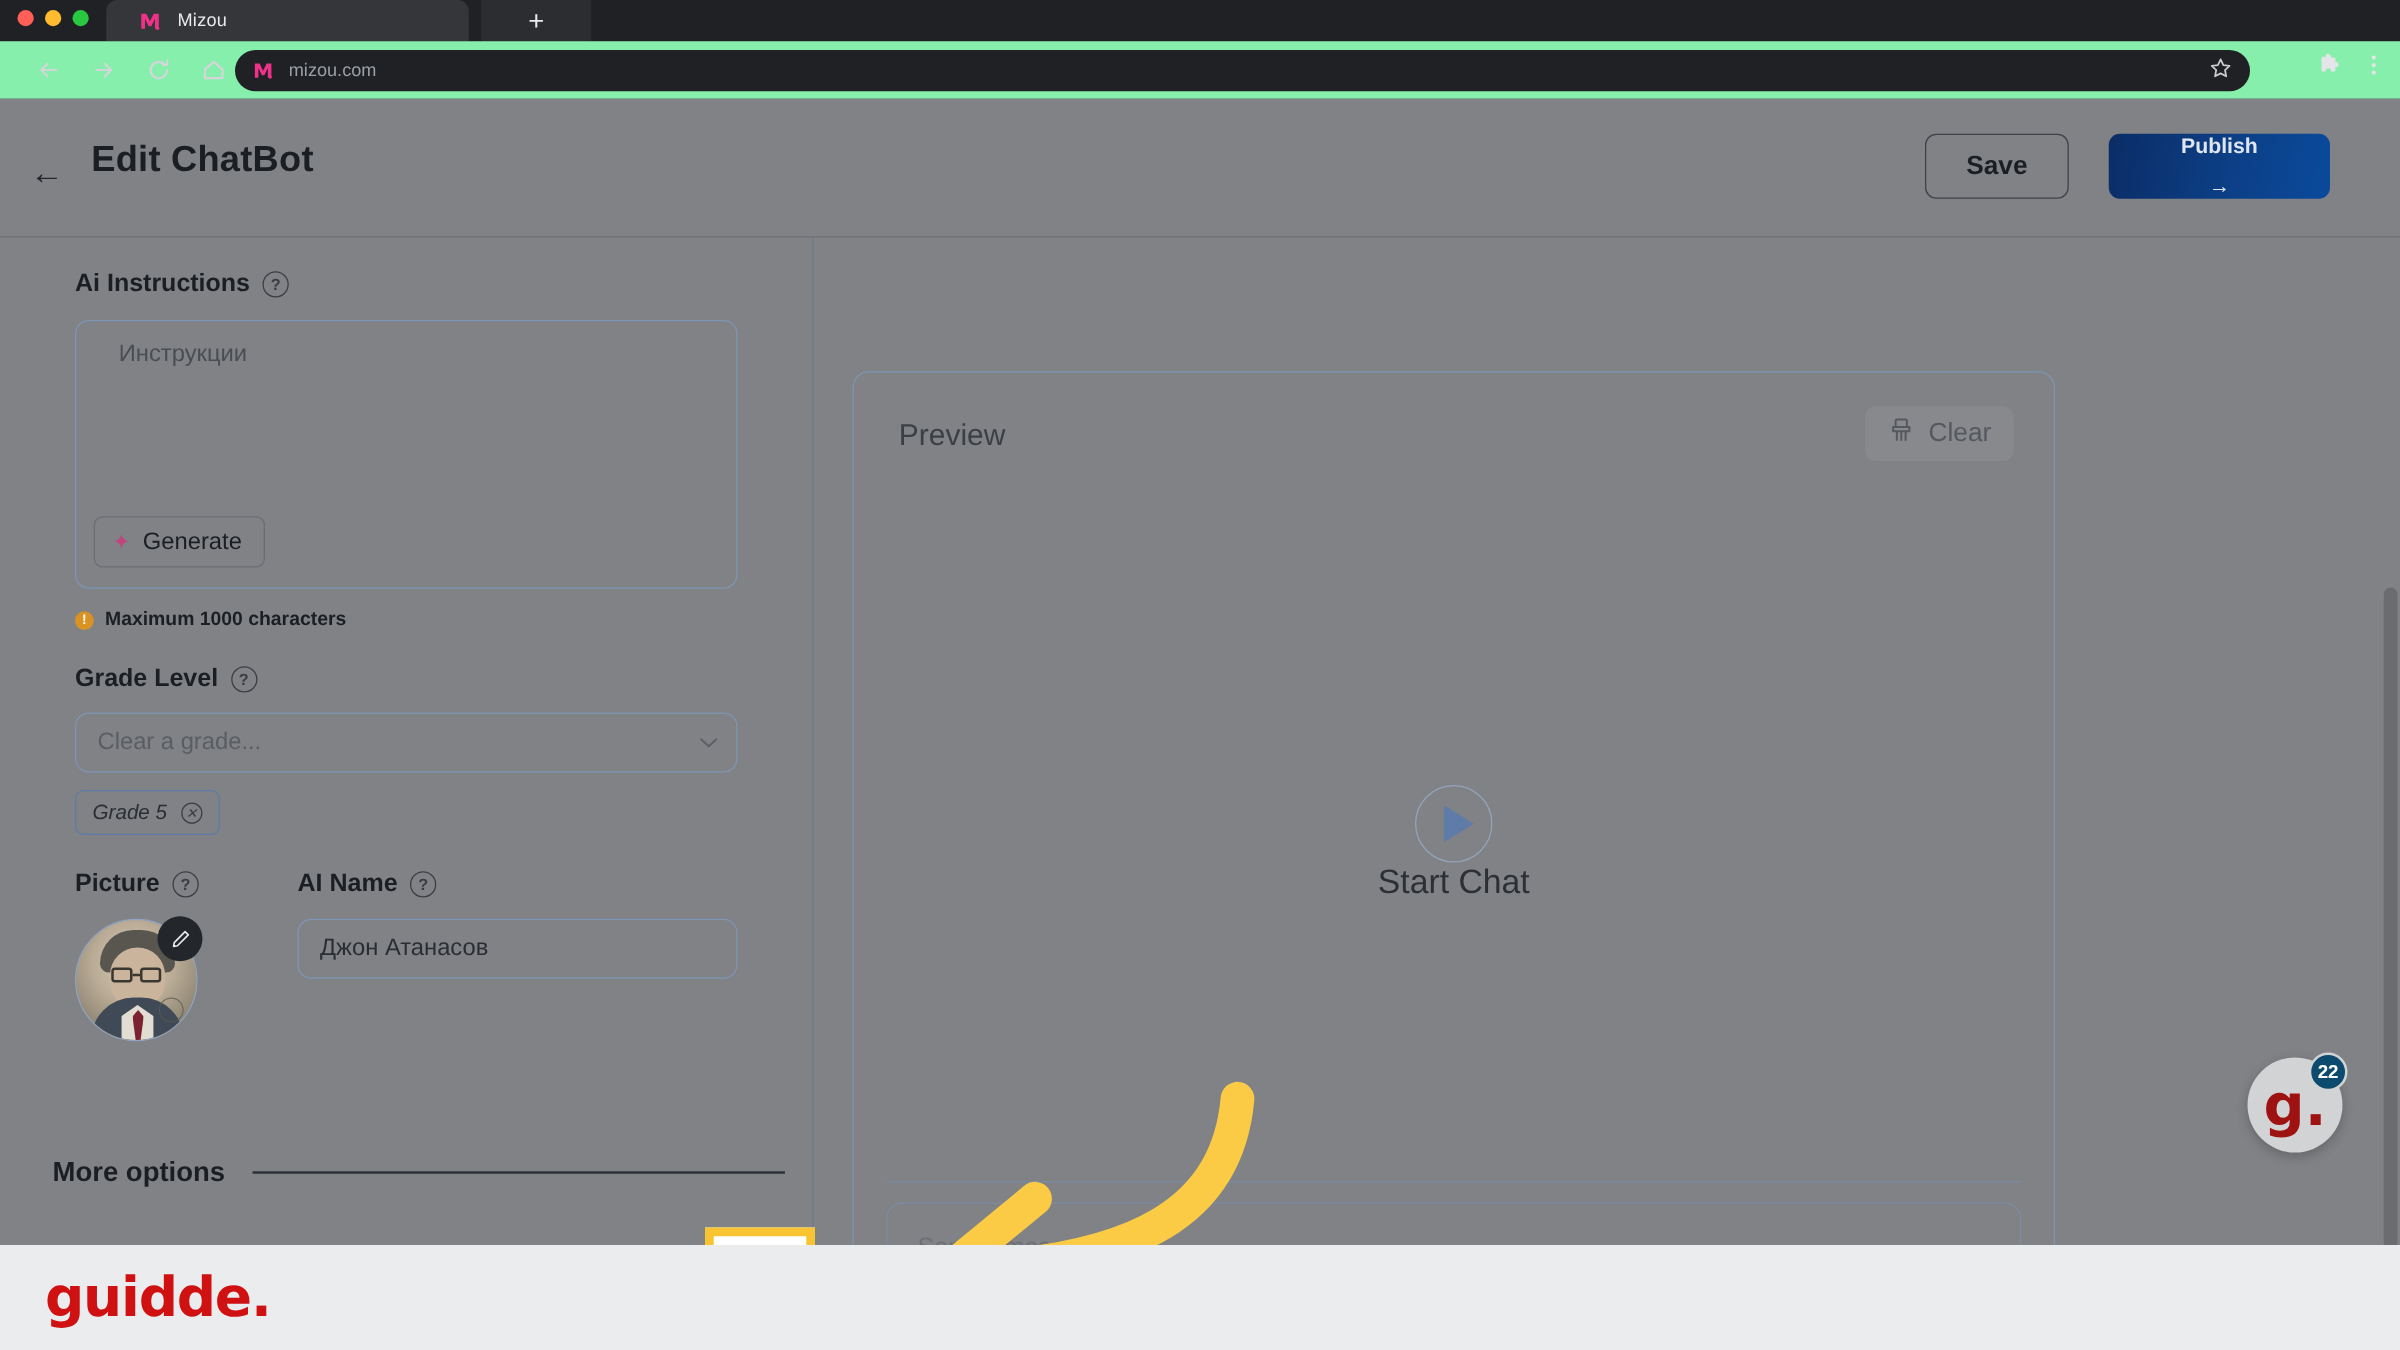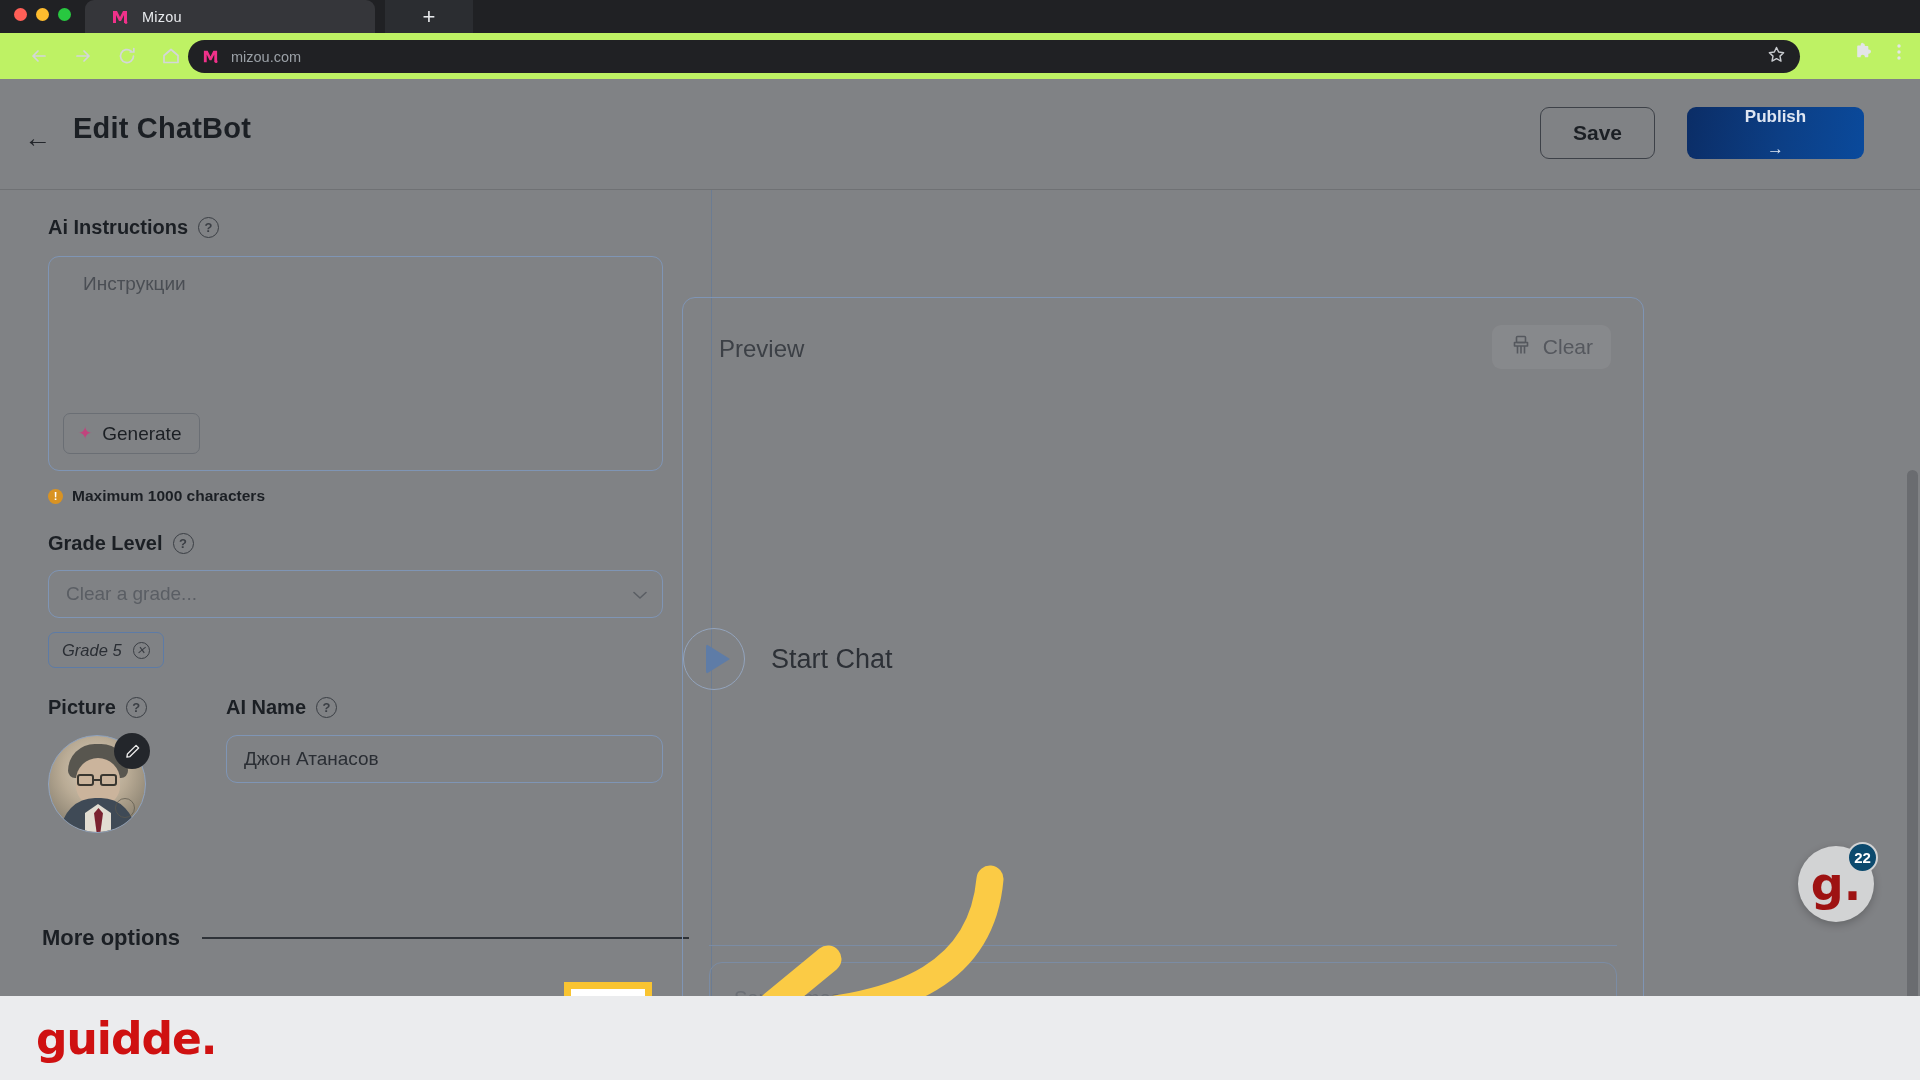--- a/index.html
+++ b/index.html
@@ -30,21 +30,21 @@
   .tab-fav { width: 18px; height: 18px; position: relative; flex: 0 0 auto; }
   .tab-title { color: #e8eaed; font-size: 14.5px; letter-spacing: .2px; white-space: nowrap; }
   .newtab {
     position: absolute; top: 0; left: 385px; width: 88px; height: 33px;
     background: #2b2d31; display: flex; align-items: center; justify-content: center;
     color: #e8eaed; font-size: 22px; font-weight: 300;
   }
 
   .browser-toolbar {
     position: absolute; top: 33px; left: 0; width: 1920px; height: 46px;
-    background: #bef264; display: flex; align-items: center;
+    background: #86efac; display: flex; align-items: center;
   }
   .nav-btn {
     width: 34px; height: 34px; margin-left: 10px;
     display: flex; align-items: center; justify-content: center;
     color: #d4d6d9;
   }
   .nav-btn:first-child { margin-left: 22px; }
   .omnibox {
     position: absolute; left: 188px; top: 7px; width: 1612px; height: 33px;
     background: #202124; border-radius: 17px;
@@ -80,22 +80,22 @@
     position: absolute; right: 56px; top: 28px;
     width: 177px; height: 52px; border-radius: 9px;
     background: linear-gradient(100deg, #0b2d66 0%, #0c3f86 55%, #0a4a9c 100%);
     color: #dfe6f2; font-size: 17px; font-weight: 700;
     display: flex; align-items: center; justify-content: center; gap: 12px; flex-direction: column;
   }
 
   
   .divider-h { position: absolute; top: 110px; left: 0; width: 1920px; height: 1px; background: #6f7174; }
   .left-panel {
-    position: absolute; top: 111px; left: 0; width: 712px; height: 870px;
-    border-right: 1.5px solid #6b7c93; padding: 0 48px;
+    position: absolute; top: 111px; left: 0; width: 651px; height: 870px;
+    border-right: 1.5px solid #6b7c93; padding: 0 60px;
   }
   .field-label {
     display: flex; align-items: center; gap: 10px;
     font-size: 20px; font-weight: 700; color: #1b1f24;
   }
   .qmark {
     width: 21px; height: 21px; border-radius: 50%; border: 1.6px solid #3a3e44;
     display: inline-flex; align-items: center; justify-content: center;
     font-size: 13px; font-weight: 700; color: #3a3e44;
   }
@@ -199,21 +199,21 @@
   }
   .preview-title { position: absolute; left: 36px; top: 37px; font-size: 24px; color: #3c4046; }
   .btn-clear {
     position: absolute; right: 32px; top: 27px; height: 44px; padding: 0 18px;
     border-radius: 9px; background: rgba(255,255,255,.06);
     display: flex; align-items: center; gap: 11px;
     font-size: 21px; color: #55585e;
   }
   .start-wrap {
     position: absolute; left: 0; right: 0; top: 330px;
-    display: flex; flex-direction: row; align-items: center; gap: 26px;
+    display: flex; flex-direction: column; align-items: center; 
   }
   .play-circle {
     width: 62px; height: 62px; border-radius: 50%; border: 1.4px solid #93a4bd;
     display: flex; align-items: center; justify-content: center;
   }
   .play-tri {
     width: 0; height: 0;
     border-left: 24px solid #5e7ca7; border-top: 15px solid transparent;
     border-bottom: 15px solid transparent; margin-left: 7px;
     border-radius: 3px;

